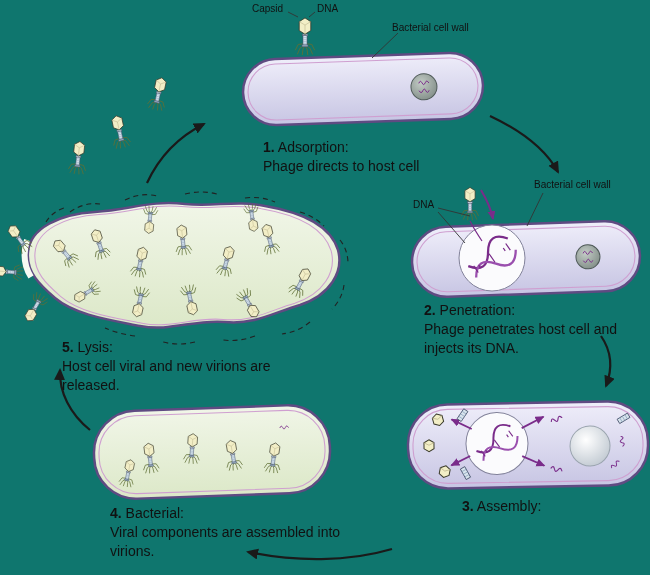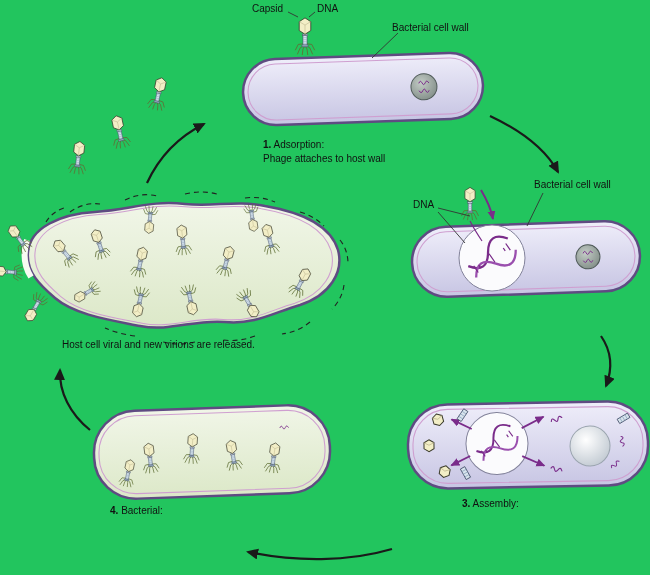--- a/index.html
+++ b/index.html
@@ -1,20 +1,20 @@
 <!DOCTYPE html>
 <html><head>
 <meta charset="utf-8">
 <style>
   html,body{margin:0;padding:0;background:#fff;}
-  .canvas{position:relative;width:650px;height:575px;background:#22c55e;
+  .canvas{position:relative;width:650px;height:575px;background:#0f766e;
           font-family:"Liberation Sans",sans-serif;overflow:hidden;}
   .scene{position:absolute;left:0;top:0;}
   .lbl{position:absolute;font-size:10px;color:#111;white-space:nowrap;}
-  .caption{position:absolute;font-size:10px;color:#111;line-height:1.35;}
+  .caption{position:absolute;font-size:14px;color:#111;line-height:1.35;}
   .caption .num{font-weight:700;}
 </style>
 </head>
 <body>
 
 <div class="canvas">
 
 <svg class="scene" width="650" height="575" viewBox="0 0 650 575">
   <defs>
     <linearGradient id="gLav" x1="0" y1="0" x2="0" y2="1">
@@ -203,35 +203,47 @@
 <div class="lbl" style="left:317px;top:3px;">DNA</div>
 <div class="lbl" style="left:392px;top:22px;">Bacterial cell wall</div>
 <div class="lbl" style="left:534px;top:179px;">Bacterial cell wall</div>
 <div class="lbl" style="left:413px;top:199px;">DNA</div>
 
 <div class="caption" style="left:263px;top:138px;width:190px;">
   <div>
     <span class="num">1.</span>
     <span>Adsorption:</span>
   </div>
-  <div>Phage attaches to host wall</div>
-</div>
-
+  <div>Phage directs to host cell</div>
+</div>
+
+<div class="caption" style="left:424px;top:301px;width:226px;">
+  <div>
+    <span class="num">2.</span>
+    <span>Penetration:</span>
+  </div>
+  <div>Phage penetrates host cell and injects its DNA.</div>
+</div>
 
 <div class="caption" style="left:422px;top:497px;width:226px;margin-left:40px;">
   <div>
     <span class="num">3.</span>
     <span>Assembly:</span>
   </div>
 </div>
 
 <div class="caption" style="left:110px;top:504px;width:240px;">
   <div>
     <span class="num">4.</span>
     <span>Bacterial:</span>
   </div>
+  <div>Viral components are assembled into virions.</div>
 </div>
 
 <div class="caption" style="left:62px;top:338px;width:250px;">
+  <div>
+    <span class="num">5.</span>
+    <span>Lysis:</span>
+  </div>
   <div>Host cell viral and new virions are released.</div>
 </div>
 
 </div>
 
 </body></html>

